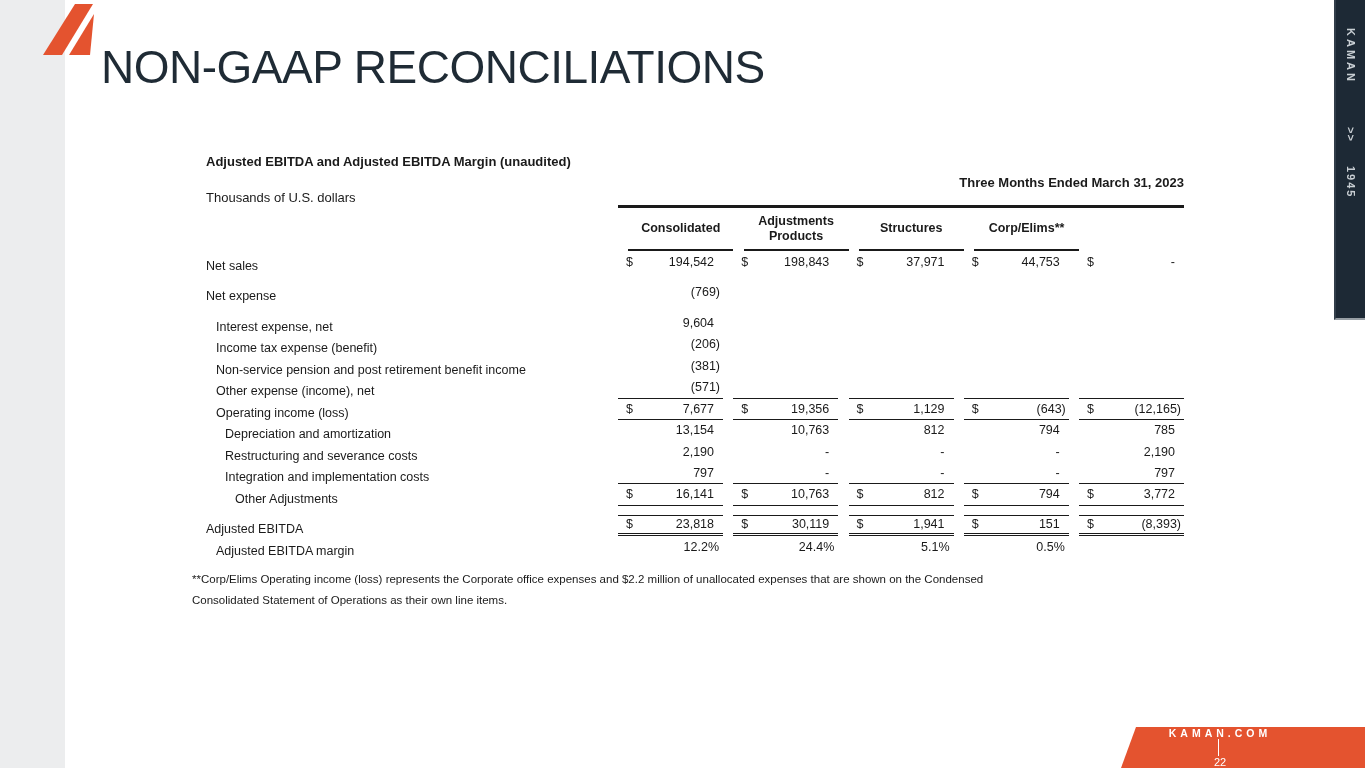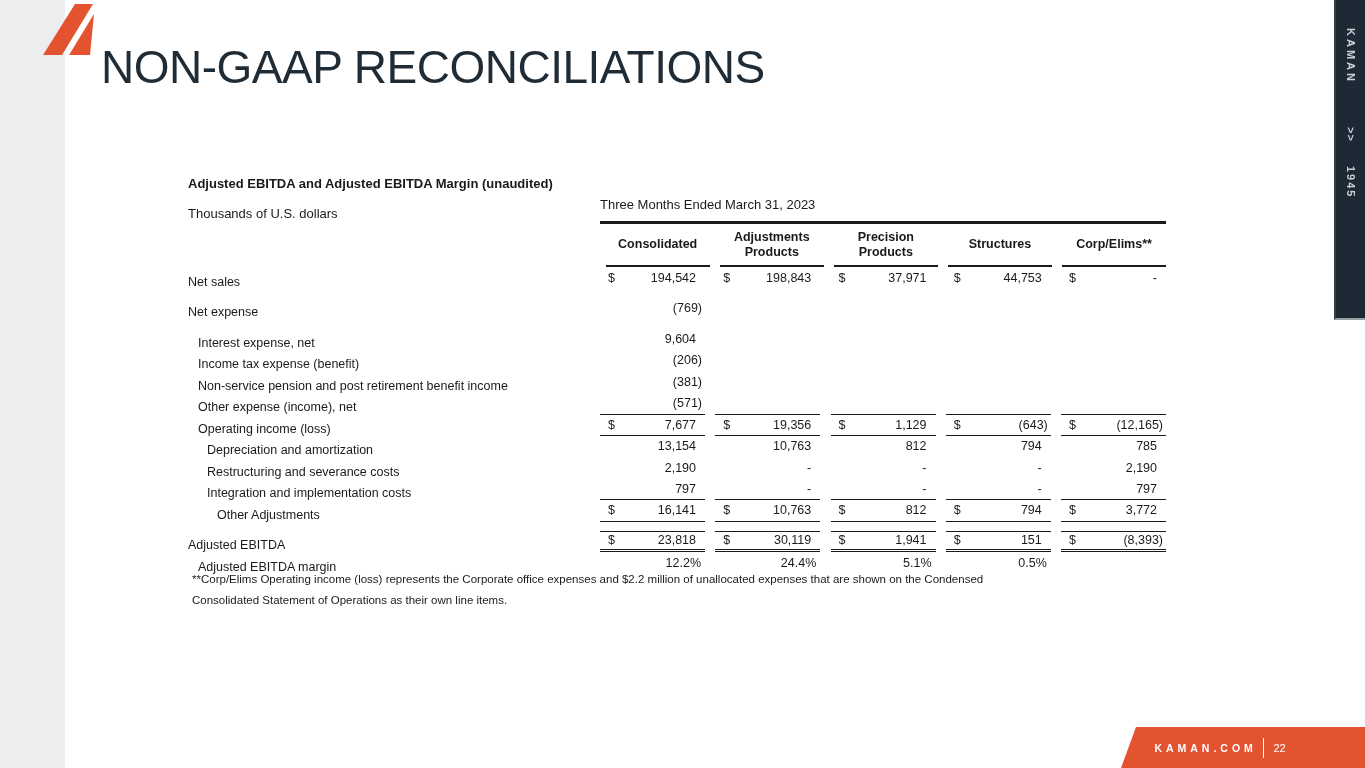--- a/index.html
+++ b/index.html
@@ -22,26 +22,26 @@
 
   
   .side-bar{position:absolute;right:0;top:0;width:31px;height:320px;background:var(--darkbar);
     border-left:2px solid #323e4a;border-bottom:2px solid #979ea4;box-sizing:border-box;}
   .vtext{position:absolute;left:9px;writing-mode:vertical-rl;color:#c8ced3;font-size:11px;white-space:nowrap;}
   .vtext.brand{top:28px;letter-spacing:3px;font-weight:700;}
   .vtext.chev{top:127px;letter-spacing:1px;font-weight:700;}
   .vtext.year{top:166px;letter-spacing:2px;font-weight:700;}
 
   
-  .tbl{position:absolute;left:188px;top:154px;width:978px;font-size:12.5px;margin-top:22px;}
+  .tbl{position:absolute;left:206px;top:154px;width:978px;font-size:12.5px;}
   .tbl-heading{font-weight:700;font-size:13px;height:21px;}
   .subrow{display:flex;align-items:flex-end;}
   .subhead{width:412px;font-size:13px;height:18px;}
-  .period{width:566px;text-align:left;font-weight:400;font-size:13px;
-    border-bottom:3px solid #1a1a1a;padding-bottom:7px;height:17px;box-sizing:content-box;}
+  .period{width:566px;text-align:right;font-weight:700;font-size:13px;
+    border-bottom:3px solid #1a1a1a;padding-bottom:13px;height:17px;box-sizing:content-box;}
   .colrow{display:flex;}
   .lab-spacer{width:412px;}
   .colh{width:105px;margin-left:10.25px;height:41px;display:flex;align-items:center;justify-content:center;
     text-align:center;font-weight:700;line-height:1.2;border-bottom:2px solid #1a1a1a;}
   .colh:first-of-type{margin-left:0;}
   .trow{display:flex;align-items:flex-end;height:21.5px;}
   .gap{height:9px;}
   .lab{width:412px;box-sizing:border-box;white-space:nowrap;}
   .ind0{padding-left:0;}
   .ind1{padding-left:10px;}
@@ -55,21 +55,21 @@
   .cell .v.pct{padding-right:4px;}
   .rt{border-top:1.5px solid #1a1a1a;}
   .rbs{border-bottom:1.5px solid #1a1a1a;}
   .rbd{border-bottom:3px double #1a1a1a;}
 
   .footnote{position:absolute;left:192px;top:569px;width:835px;font-size:11.5px;line-height:21px;color:#1a1a1a;}
 
   
   .footer{position:absolute;right:0;bottom:0;width:244px;height:41px;background:var(--accent);
     clip-path:polygon(15px 0, 100% 0, 100% 100%, 0 100%);
-    display:flex;align-items:center;justify-content:center;padding-right:46px;box-sizing:border-box;}
+    display:flex;align-items:center;justify-content:center;padding-right:46px;box-sizing:border-box;flex-direction:column;}
   .footer .site{color:#ffffff;font-size:10.5px;font-weight:700;letter-spacing:4px;}
   .footer .divider{width:1.5px;height:20px;background:#ffffff;margin:0 9px 0 6px;}
   .footer .page{color:#ffffff;font-size:11px;font-weight:400;}
 </style>
 </head>
 <body style="--accent: #E4532F; --darkbar: #1D2935; --strip: #ECEDEE; --titlecol: #1F2B35;">
 
 <div class="left-strip"></div>
 
 <svg class="logo" viewBox="0 0 54 53" aria-hidden="true">
@@ -88,21 +88,20 @@
 <div class="tbl">
   <div class="tbl-heading">Adjusted EBITDA and Adjusted EBITDA Margin (unaudited)</div>
   <div class="subrow">
     <div class="subhead">Thousands of U.S. dollars</div>
     <div class="period">Three Months Ended March 31, 2023</div>
   </div>
   <div class="colrow">
     <div class="lab-spacer"></div>
   <div class="colh">Consolidated</div>
       <div class="colh">Adjustments Products</div>
-      <div class="colh">Precision Products</div>
       <div class="colh">Structures</div>
       <div class="colh">Corp/Elims**</div>
     </div>
   <div>
       <div class="trow">
         <div class="lab ind0">Net sales</div>
         <div class="cell">
           <span class="d">$</span>
           <span class="v">194,542</span>
         </div>

